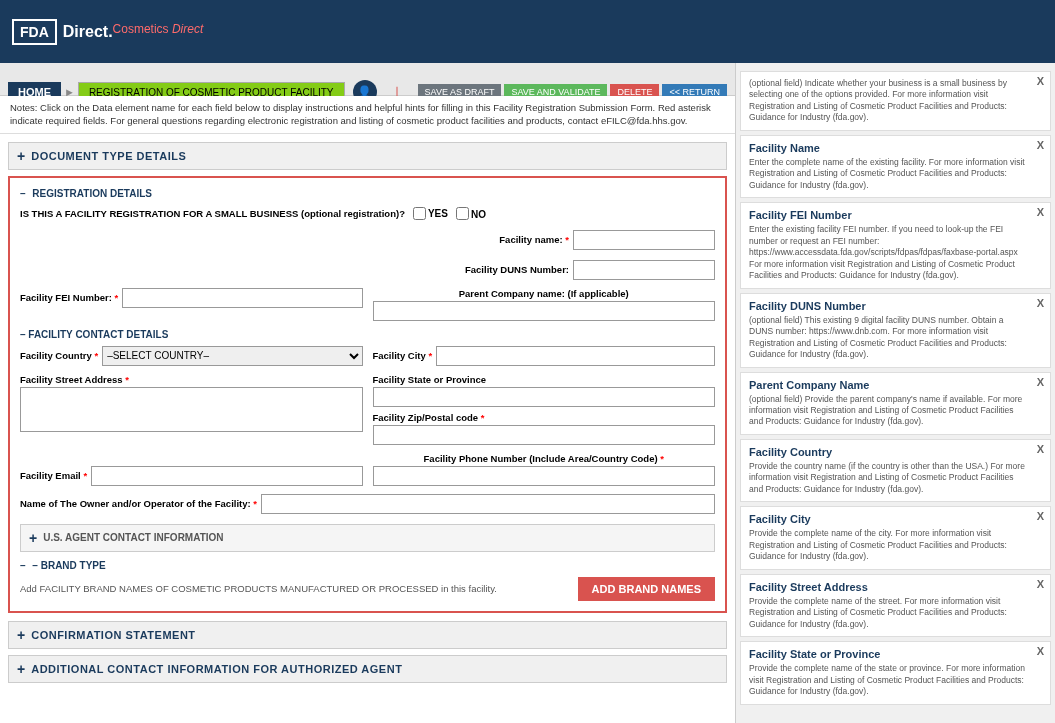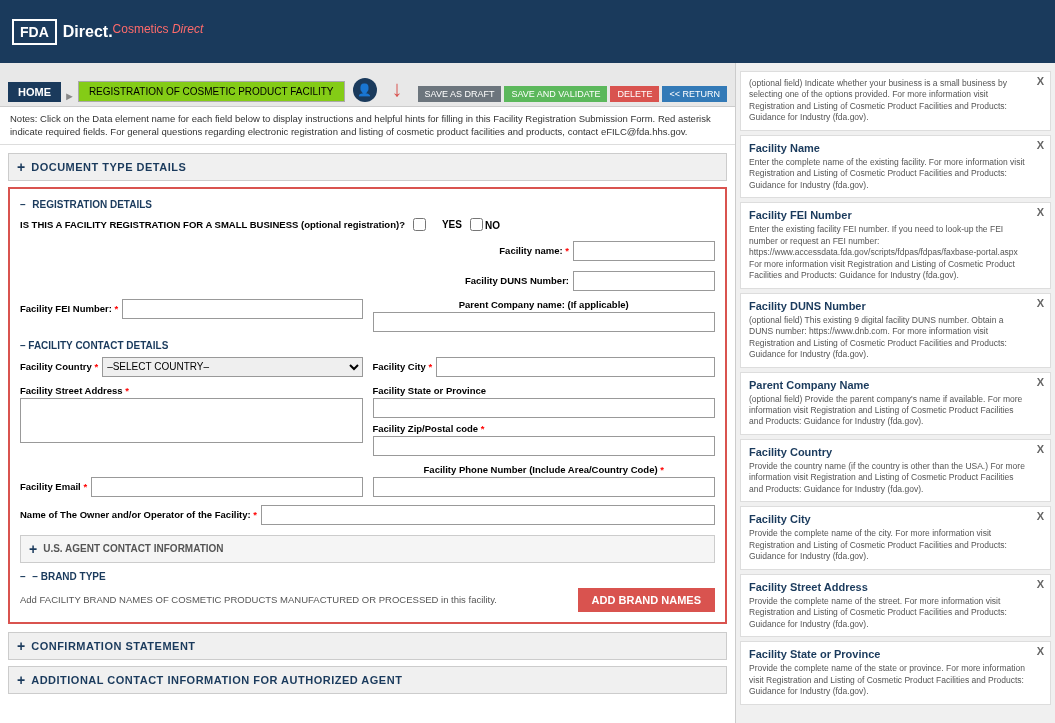--- a/index.html
+++ b/index.html
@@ -15,21 +15,21 @@
   <div style="display:flex;flex-direction:row;">
     <span style="color:white; font-size:16px; font-weight:bold; line-height:1.1;">Direct.</span>
     <span style="color:#ff6b6b; font-size:12px; line-height:1.1;">Cosmetics <em style="color:#ff6b6b;">Direct</em></span>
   </div>
 </div>
 
 <div style="display:flex; flex:1;">
 
   <div style="flex:1; display:flex; flex-direction:column; max-width:735px;">
 
-    <div style="background:#e8e8e8; display:flex; align-items:flex-end; padding:4px 8px; border-bottom:1px solid #ccc; height:44px; flex-wrap:wrap;">
+    <div style="background:#e8e8e8; display:flex; align-items:center; padding:16px 8px; border-bottom:1px solid #ccc; height:28px; flex-wrap:wrap;">
       <div style="background:#1a3a5c; color:white; padding:4px 10px; font-size:11px; font-weight:bold; cursor:pointer;">HOME</div>
       <span style="color:#888; margin:0 3px;">►</span>
       <div style="background:#84cc16; padding:4px 10px; font-size:10px; border:1px solid #aaa;">REGISTRATION OF COSMETIC PRODUCT FACILITY</div>
       <div style="margin-left:8px; background:#1a3a5c; color:white; border-radius:50%; width:24px; height:24px; display:flex; align-items:center; justify-content:center; font-size:12px;">👤</div>
 
       <span style="color:#d9534f; font-size:22px; margin-left:15px;">↓</span>
 
       <div style="margin-left:auto; display:flex; gap:3px;">
         <button style="background:#6c757d; color:white; border:none; padding:3px 7px; font-size:9px; cursor:pointer;">SAVE AS DRAFT</button>
         <button style="background:#5cb85c; color:white; border:none; padding:3px 7px; font-size:9px; cursor:pointer;">SAVE AND VALIDATE</button>
@@ -53,21 +53,21 @@
 
       <div style="border:2px solid #d9534f; padding:10px; margin-bottom:8px;">
 
         <div style="font-weight:bold; font-size:10px; color:#1a3a5c; margin-bottom:8px;">
           <span style="margin-right:4px;">–</span>
           <span>REGISTRATION DETAILS</span>
         </div>
 
         <div style="display:flex; align-items:center; margin-bottom:10px; font-size:9.5px; font-weight:bold;">
           <span>IS THIS A FACILITY REGISTRATION FOR A SMALL BUSINESS (optional registration)?</span>
-          <label style="display:flex; align-items:center; gap:16px; margin-left:8px; font-size:10px;">
+          <label style="display:flex; align-items:center; gap:2px; margin-left:8px; font-size:10px;">
             <input type="checkbox" style="">
             <span>YES</span>
           </label>
           <label style="display:flex; align-items:flex-end; gap:2px; margin-left:8px; font-size:10px;">
             <input type="checkbox" style="">
             <span>NO</span>
           </label>
         </div>
 
         <div style="display:flex; gap:10px; margin-bottom:8px; align-items:flex-end;flex-direction:column;">

